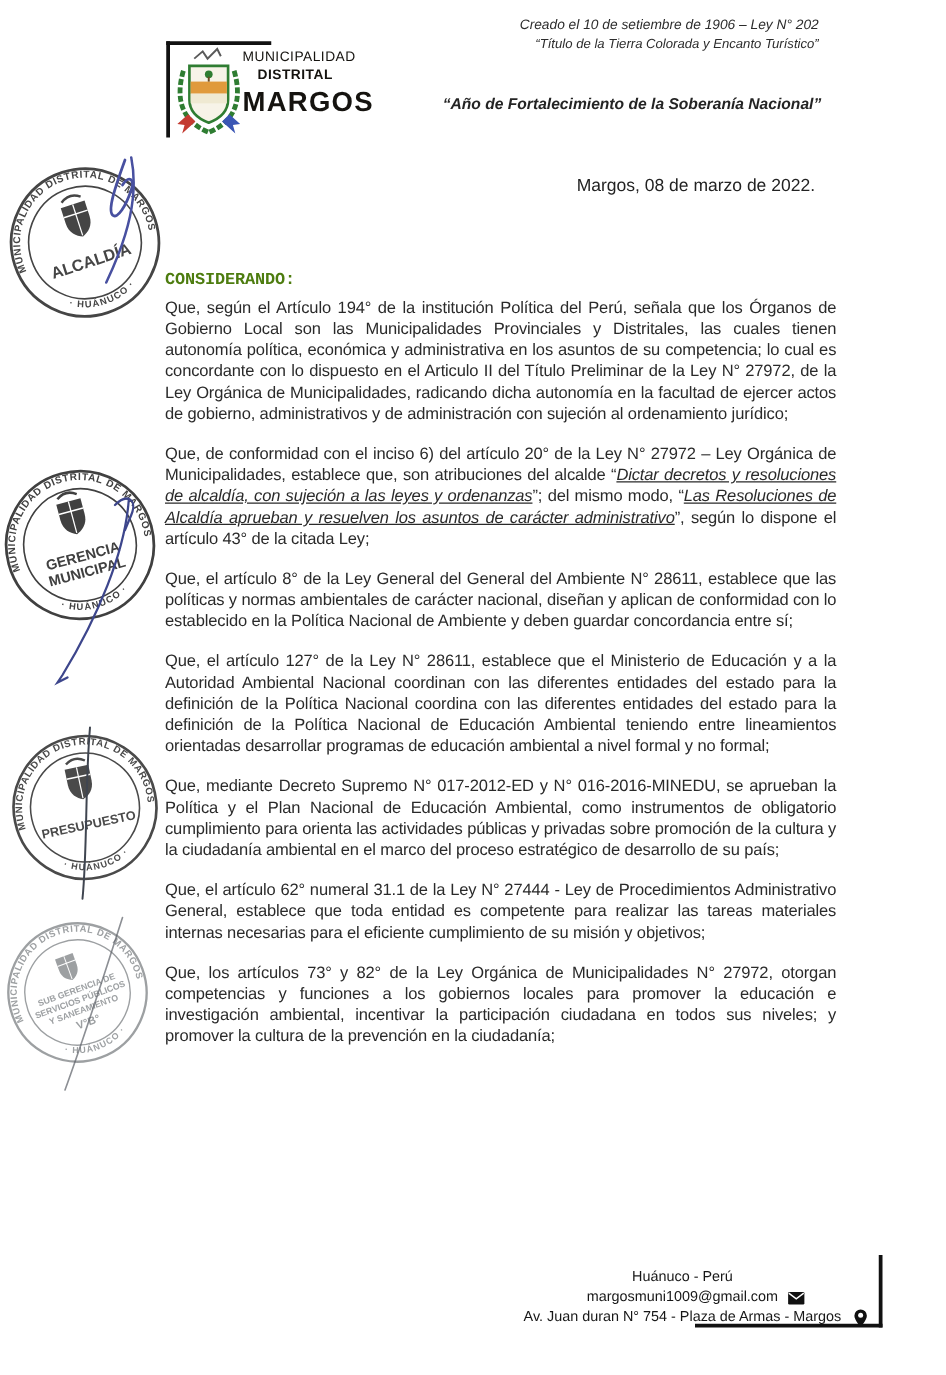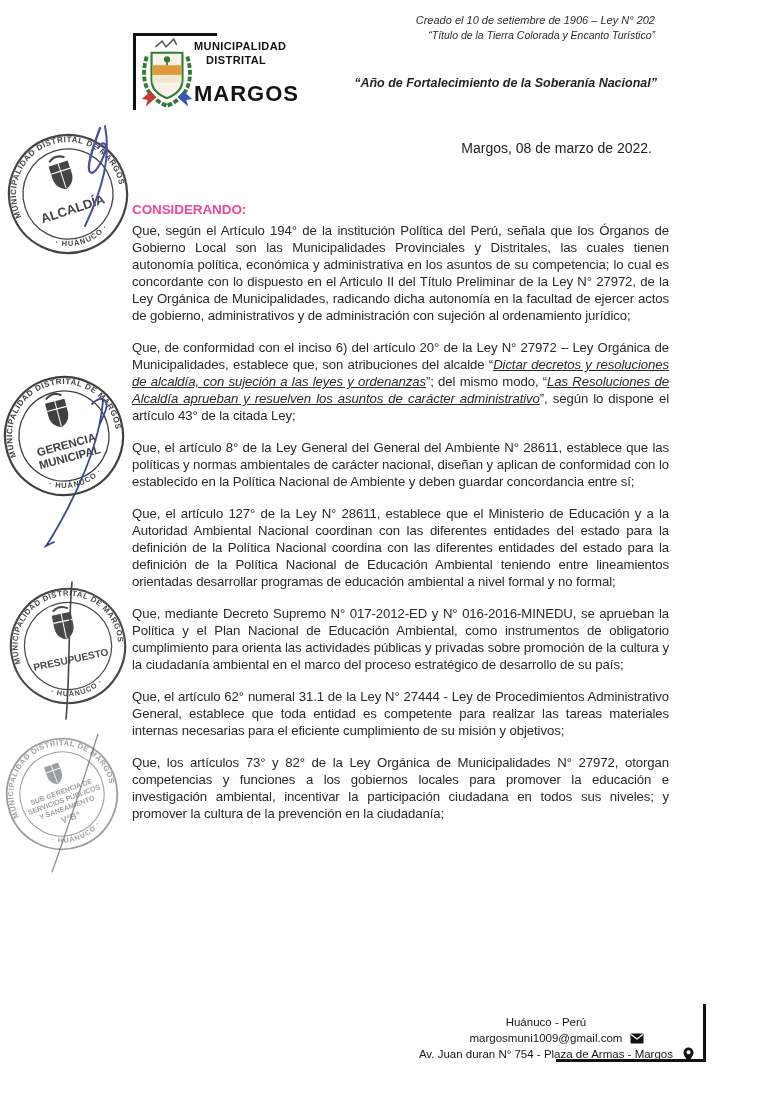--- a/index.html
+++ b/index.html
@@ -5,39 +5,39 @@
   html,body{margin:0;padding:0;background:#e9e9e9;}
   .page{
     position:relative;width:757px;height:1100px;margin:0 auto;
     background:#ffffff;overflow:hidden;
     font-family:"Liberation Sans",sans-serif;color:#2a2a2a;
   }
   
   .bracket{position:absolute;background:#111;}
   .logo-svg{position:absolute;left:138px;top:37px;}
   .org-block{position:absolute;left:194px;top:40px;color:#15130f;}
-  .org-l1{font-size:11px;font-weight:700;letter-spacing:.4px;}
+  .org-l1{font-size:11px;font-weight:400;letter-spacing:.4px;}
   .org-l2{font-size:11px;font-weight:700;letter-spacing:.4px;margin-left:12px;margin-top:2px;}
-  .org-name{font-size:22px;font-weight:700;letter-spacing:1px;margin-top:15px;}
+  .org-name{font-size:22px;font-weight:700;letter-spacing:1px;margin-top:3px;}
   .top-right{position:absolute;right:102px;top:14px;text-align:right;font-style:italic;color:#2c2c2c;}
   .created{font-size:11px;}
   .motto{font-size:10.5px;margin-top:3px;}
   .year-slogan{position:absolute;right:100px;top:76px;font-size:12.5px;font-style:italic;font-weight:700;color:#242424;}
   .doc-title{
     position:absolute;left:130px;top:102px;width:512px;text-align:center;
     font-size:20px;font-weight:700;color:#1f1d1b;letter-spacing:.2px;
   }
   .doc-title span{text-decoration:underline;text-underline-offset:4px;text-decoration-thickness:2px;}
   .dateline{position:absolute;right:105px;top:140px;font-size:14px;color:#222;}
   
   .body-col{position:absolute;left:132px;top:176px;width:537px;font-size:13.2px;line-height:17px;text-align:justify;letter-spacing:-.1px;}
   .issuer{font-weight:700;font-size:13.5px;color:#1c1c1c;letter-spacing:.1px;}
   .visto{margin-top:15px;}
   .visto b{font-weight:700;}
-  .considerando{margin-top:25px;font-weight:700;font-size:13.5px;color:#ec4899;}
+  .considerando{margin-top:40px;font-weight:700;font-size:13.5px;color:#4d7c0f;font-family:Liberation Mono, monospace;}
   .body-col p{margin:15px 0 0 0;}
   .body-col p.first{margin-top:4px;}
   .q{font-style:italic;text-decoration:underline;}
   
   .stamp{position:absolute;}
   .stamp svg{display:block;}
   .stamp1{left:6px;top:132px;color:#454545;transform:rotate(-18deg);}
   .stamp2{left:2px;top:374px;color:#404040;transform:rotate(-15deg);}
   .stamp3{left:8px;top:586px;color:#4a4a4a;transform:rotate(-12deg);}
   .stamp4{left:4px;top:736px;color:#85898c;transform:rotate(-20deg);opacity:.8;}

